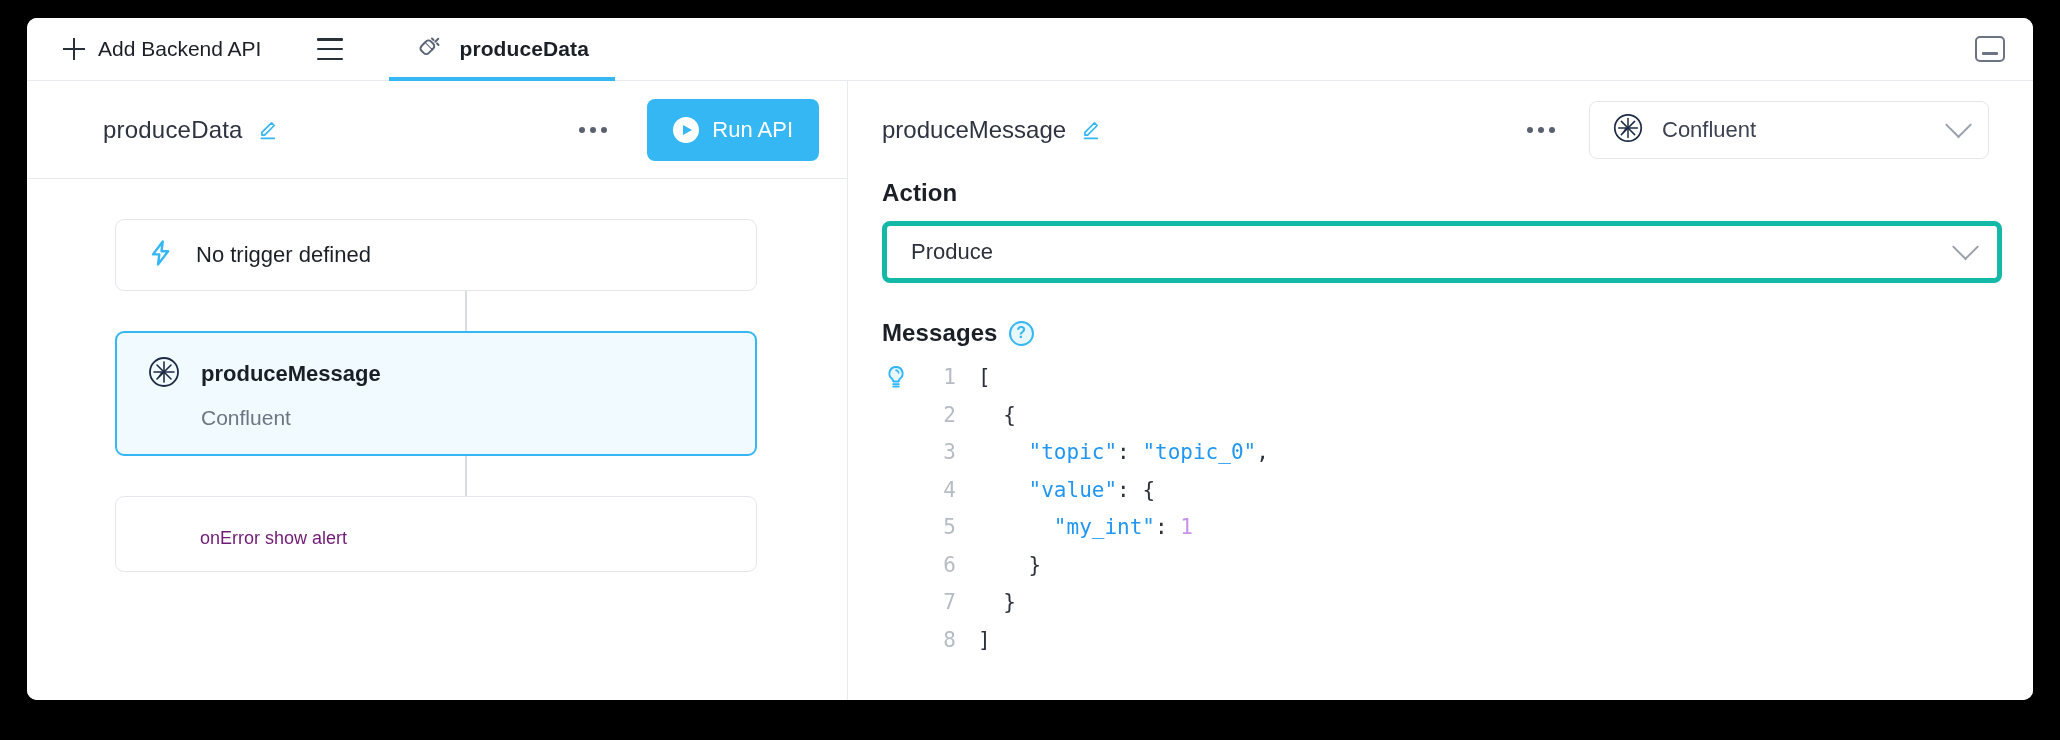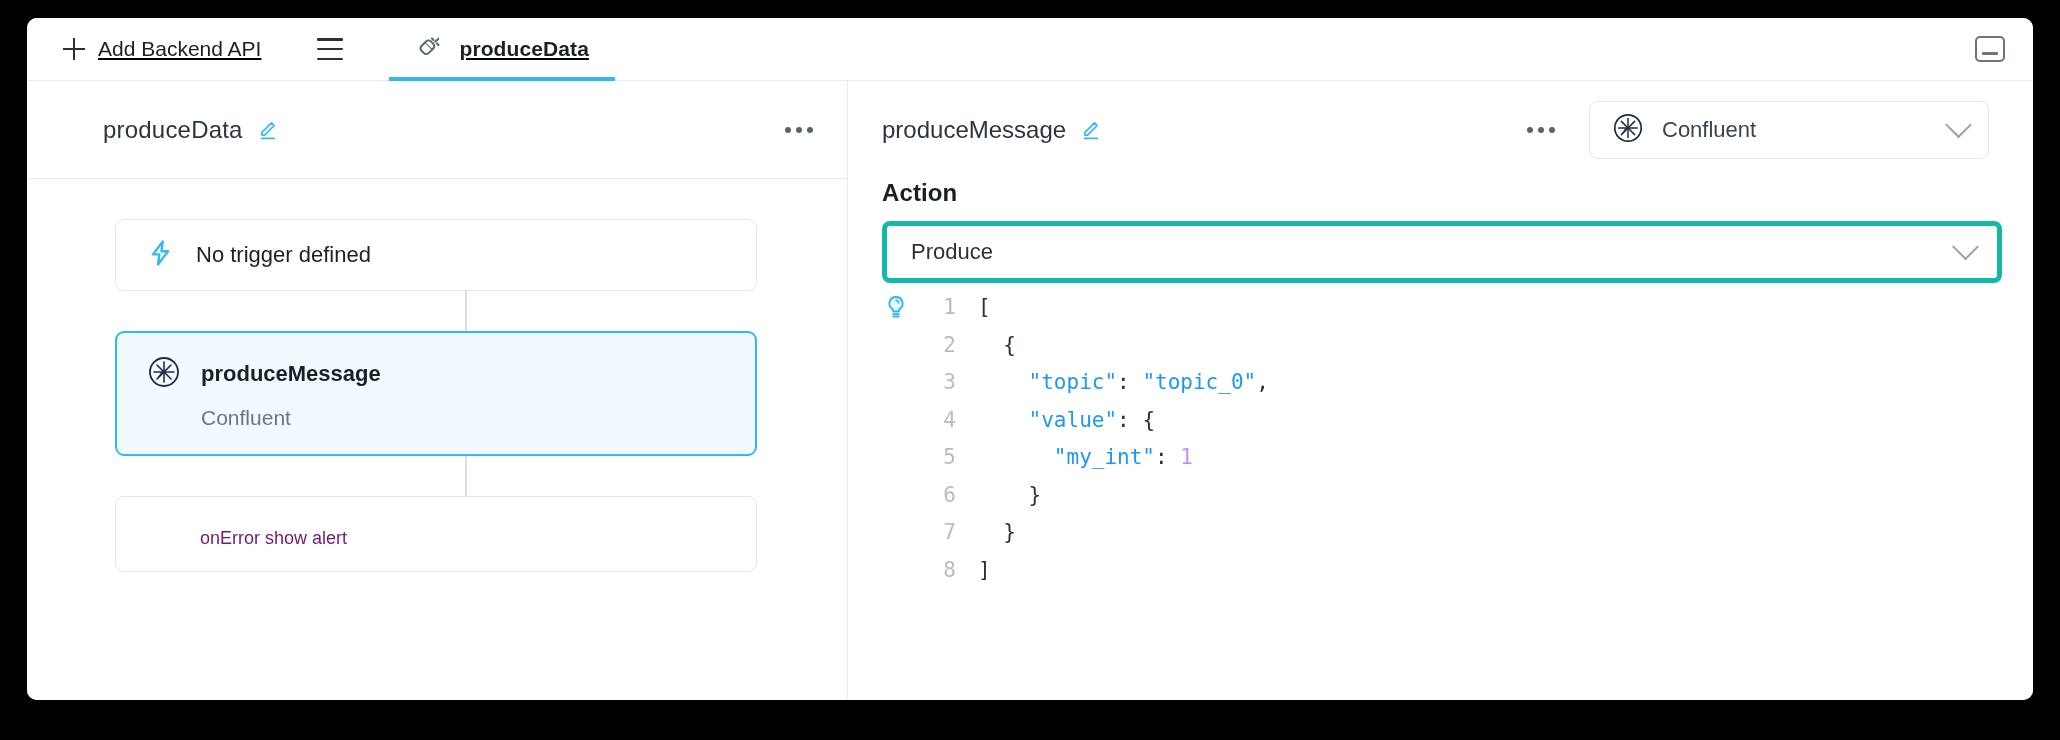--- a/index.html
+++ b/index.html
@@ -33,21 +33,20 @@
     align-items: stretch;
     border-bottom: 1px solid #e7eaee;
     position: relative;
     background: #fff;
   }
   .tabbar-left {
     display: flex;
     align-items: center;
     padding-left: 22px;
     gap: 16px;
-    text-decoration: underline;
   }
   .add-api {
     display: flex;
     align-items: center;
     gap: 13px;
     padding: 0 14px;
     height: 100%;
     cursor: pointer;
     color: #1b1f26;
     font-size: 21px;
@@ -482,20 +481,24 @@
             <path d="M6.5 20.3h12.8" stroke="#35b7f3" stroke-width="1.7" stroke-linecap="round"></path>
           </svg>
         </span>
 
         <div class="dots">
           <i></i>
             <i></i>
             <i></i>
         </div>
 
+        <button class="run-btn">
+          <span class="play-circle"></span>
+          <span>Run API</span>
+        </button>
       </div>
 
       <div class="flow">
 
         <div class="flow-card card-trigger">
           <span>
             <svg width="30" height="30" viewBox="0 0 24 24" fill="none">
               <path d="M13.4 2.8L5.6 13.1h5.1l-1.1 8.1 8.1-10.6h-5.3z" stroke="#35b7f3" stroke-width="1.9" stroke-linejoin="round" fill="none"></path>
             </svg>
           </span>
@@ -577,20 +580,24 @@
 
       <div class="right-body">
 
         <div class="field-label">Action</div>
 
         <div class="select-box">
           <span class="val">Produce</span>
           <span class="chev"></span>
         </div>
 
+        <div class="messages-label-row">
+          <div class="field-label">Messages</div>
+          <div class="help-icon">?</div>
+        </div>
 
         <div class="editor">
           <div class="gutter-hint">
             <span>
               <svg width="28" height="28" viewBox="0 0 24 24" fill="none">
                 <path d="M12 3.4a5.6 5.6 0 0 0-3.4 10.1c.6.5 1 1.2 1 2v.4h4.8v-.4c0-.8.4-1.5 1-2A5.6 5.6 0 0 0 12 3.4z" fill="#e8f7ff" stroke="#2eb6f5" stroke-width="1.6" stroke-linejoin="round"></path>
                 <path d="M9.6 18.2h4.8" stroke="#2eb6f5" stroke-width="1.6" stroke-linecap="round"></path>
                 <path d="M9.6 20.2h4.8" stroke="#2eb6f5" stroke-width="1.6" stroke-linecap="round"></path>
                 <path d="M12.1 6.1a3 3 0 0 1 2.2 2.3" stroke="#2eb6f5" stroke-width="1.4" stroke-linecap="round"></path>
               </svg>

